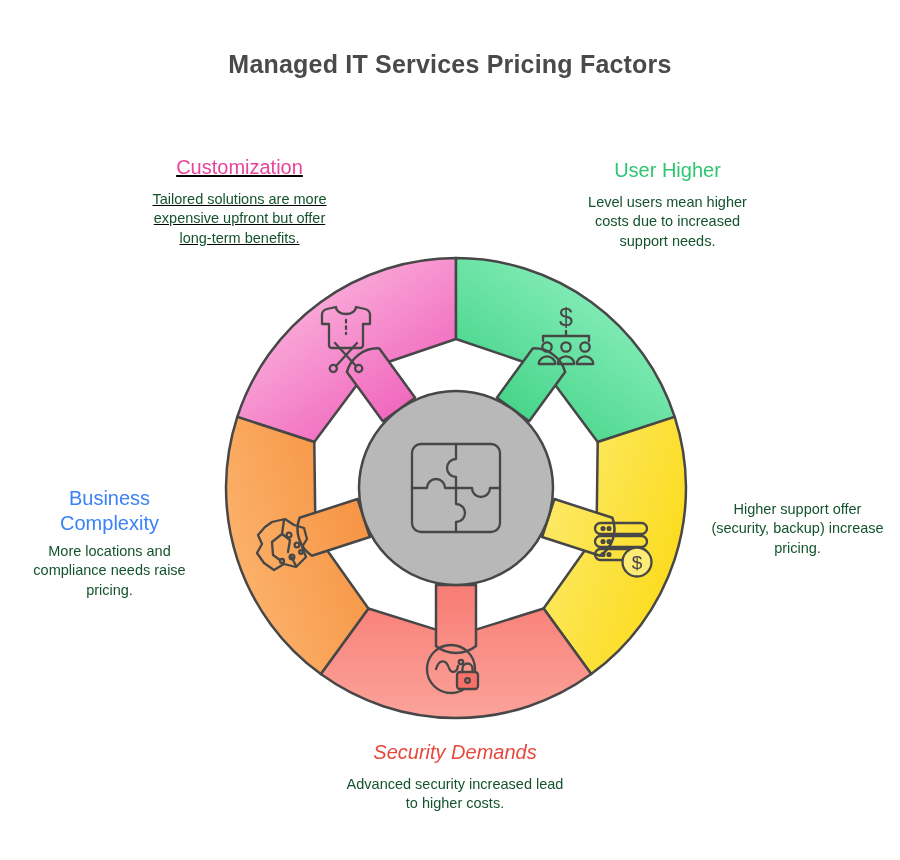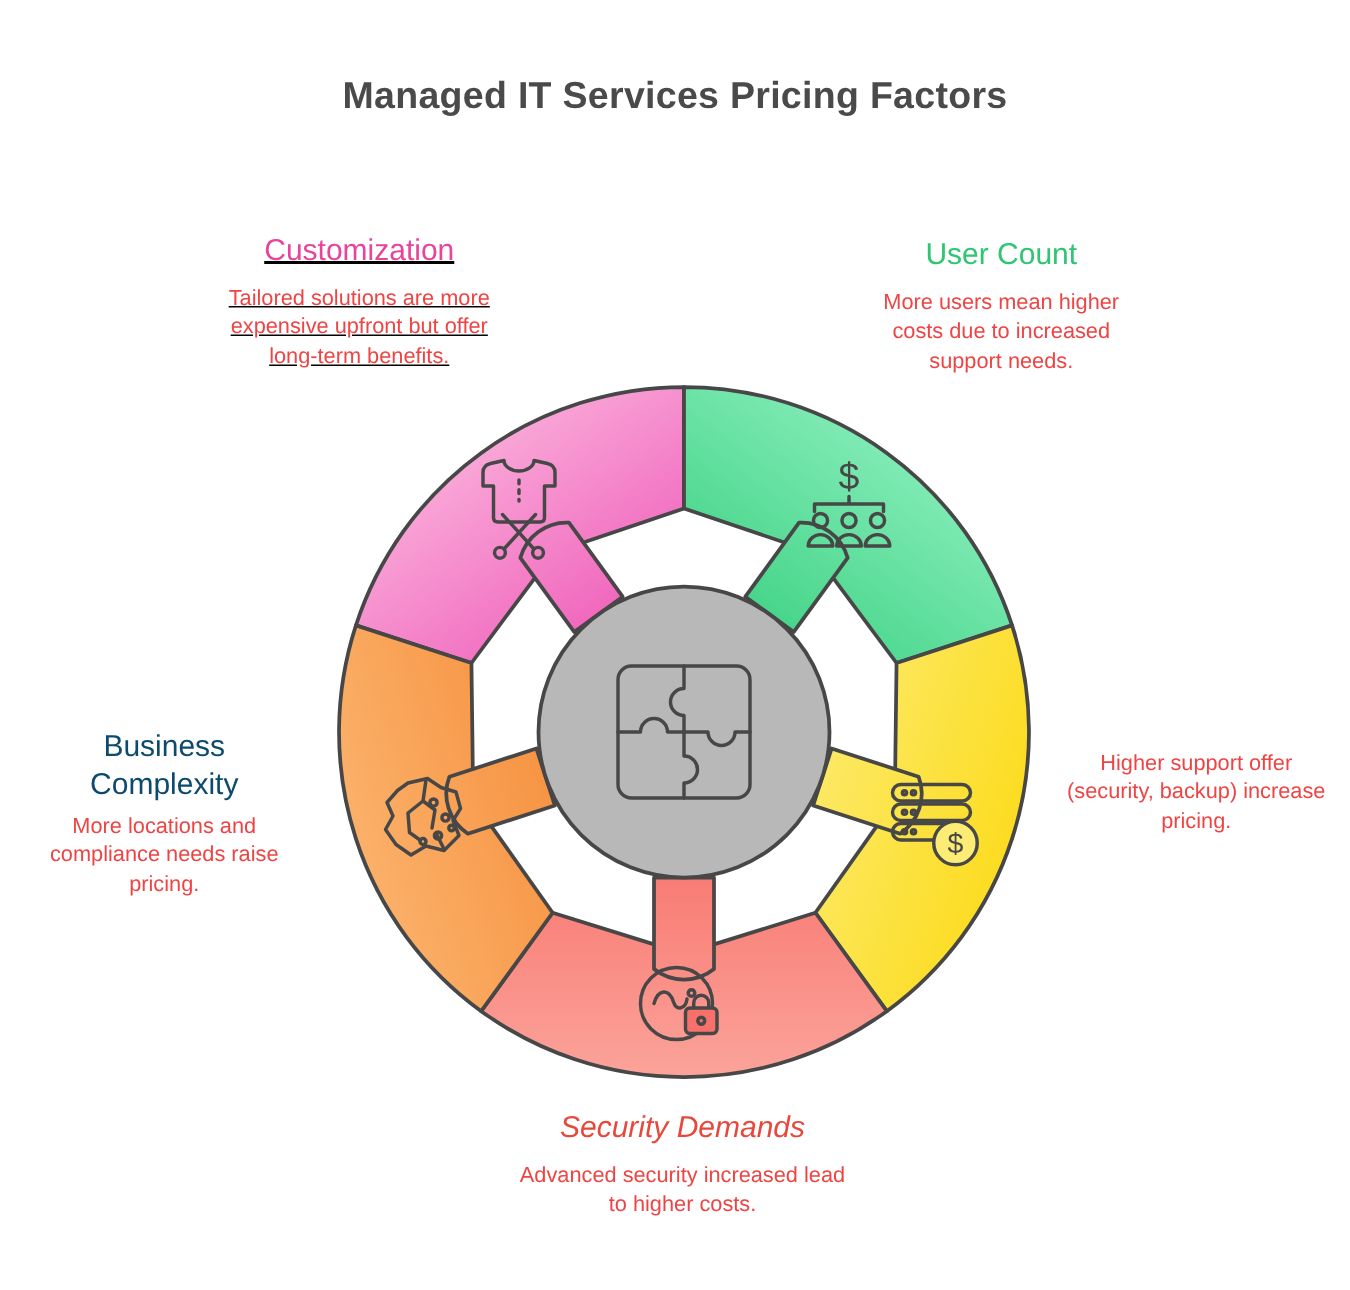--- a/index.html
+++ b/index.html
@@ -3,21 +3,21 @@
 <meta charset="utf-8">
 <style>
   html,body{margin:0;padding:0;background:#ffffff;width:900px;height:860px;overflow:hidden;
     font-family:"Liberation Sans", sans-serif;}
   .stage{position:relative;width:900px;height:860px;padding-left:48px;}
   .title{position:absolute;left:0;top:50px;width:900px;text-align:center;
     font-size:25px;font-weight:bold;color:#4a4a4a;letter-spacing:.2px;}
   .wheel{position:absolute;left:0;top:0;}
   .label-block{position:absolute;text-align:center;}
   .label-block h2{margin:0 0 10px 0;font-size:20px;font-weight:400;line-height:1.25;}
-  .label-block p{margin:0;font-size:14.5px;line-height:1.33;color:#ef4444;}
+  .label-block p{margin:0;font-size:14.5px;line-height:1.33;color:#14532d;}
   .lb-customization{left:147px;top:155px;width:185px;text-decoration:underline;}
   .lb-usercount{left:575px;top:158px;width:185px;}
   .lb-support{left:705px;top:500px;width:185px;}
   .lb-business{left:17px;top:486px;width:185px;}
   .lb-business h2{max-width:130px;margin-left:auto;margin-right:auto;margin-bottom:6px;}
   .lb-security{left:345px;top:740px;width:220px;}
   svg .outline{stroke:#474747;stroke-width:2.5;stroke-linejoin:round;}
   svg .icon{stroke:#474747;stroke-width:2.3;fill:none;stroke-linecap:round;stroke-linejoin:round;}
   svg text.glyph{stroke:none;fill:#474747;font-family:"Liberation Sans",sans-serif;text-anchor:middle;}
 </style>
@@ -123,31 +123,31 @@
         <circle cx="20" cy="4" r="1.8"></circle>
     </g>
   </svg>
 
   <div class="label-block lb-customization">
     <h2 style="color: rgb(232, 68, 156);">Customization</h2>
     <p>Tailored solutions are more expensive upfront but offer long-term benefits.</p>
   </div>
 
   <div class="label-block lb-usercount">
-    <h2 style="color: rgb(46, 197, 115);">User Count</h2>
-    <p>More users mean higher costs due to increased support needs.</p>
+    <h2 style="color: rgb(46, 197, 115);">User Higher</h2>
+    <p>Level users mean higher costs due to increased support needs.</p>
   </div>
 
   <div class="label-block lb-support">
     <p>Higher support offer (security, backup) increase pricing.</p>
   </div>
 
   <div class="label-block lb-security">
     <h2 style="color: rgb(232, 72, 60); font-style: italic;">Security Demands</h2>
     <p>Advanced security increased lead to higher costs.</p>
   </div>
 
   <div class="label-block lb-business">
-    <h2 style="color: #0c4a6e; text-align: center;">Business Complexity</h2>
+    <h2 style="color: #3b82f6; text-align: center;">Business Complexity</h2>
     <p>More locations and compliance needs raise pricing.</p>
   </div>
 
 </div>
 
 </body></html>

